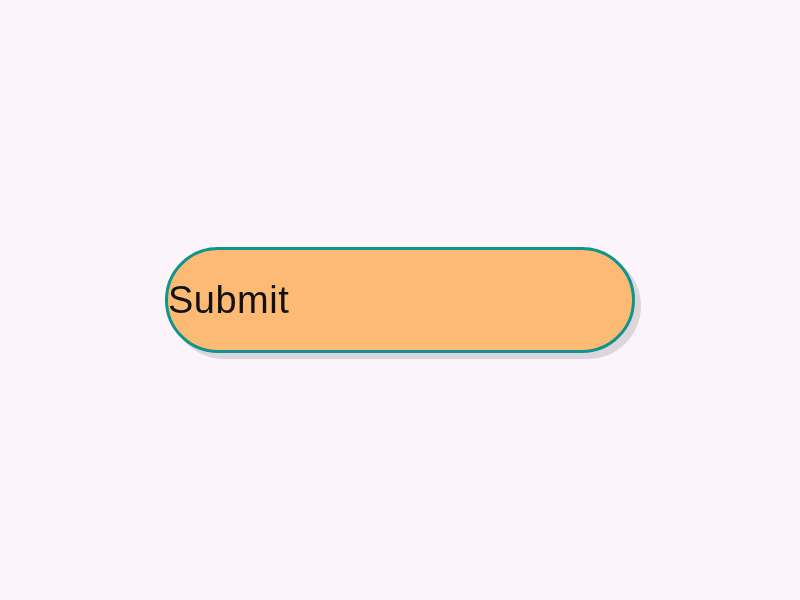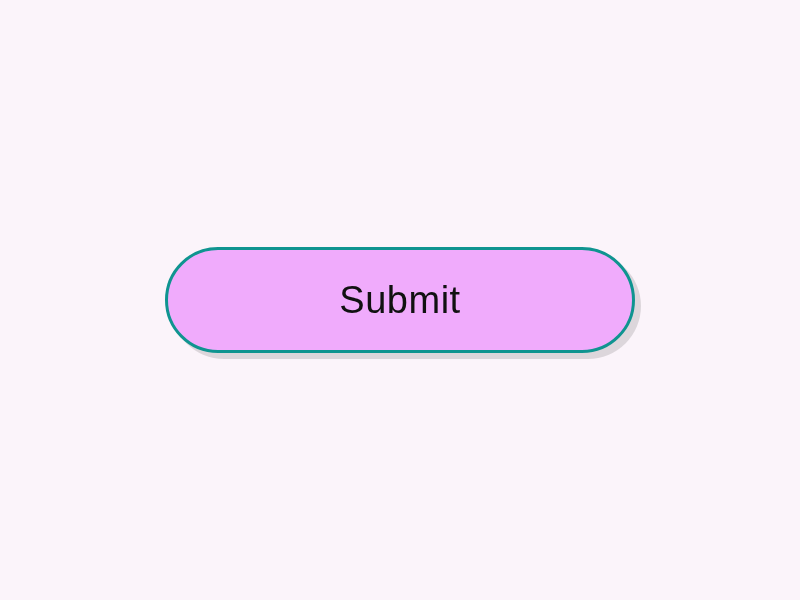--- a/index.html
+++ b/index.html
@@ -12,26 +12,26 @@
       height: 600px;
       background-color: #fbf4fa;
       display: flex;
       align-items: center;
       justify-content: center;
       font-family: Helvetica, Arial, sans-serif;
     }
     .submit-button {
       width: 470px;
       height: 106px;
-      background-color: #f0abfc;
+      background-color: #fdba74;
       border: 3px solid #0f9490;
       border-radius: 53px;
       display: flex;
       align-items: center;
-      justify-content: center;
+      justify-content: flex-start;
       cursor: pointer;
       box-shadow: 6px 6px 0 0 rgba(0, 0, 0, 0.12);
       font-size: 38px;
       color: #111;
       font-weight: 400;
       letter-spacing: 0.5px;
     }
   </style>
 </head>
 <body>

